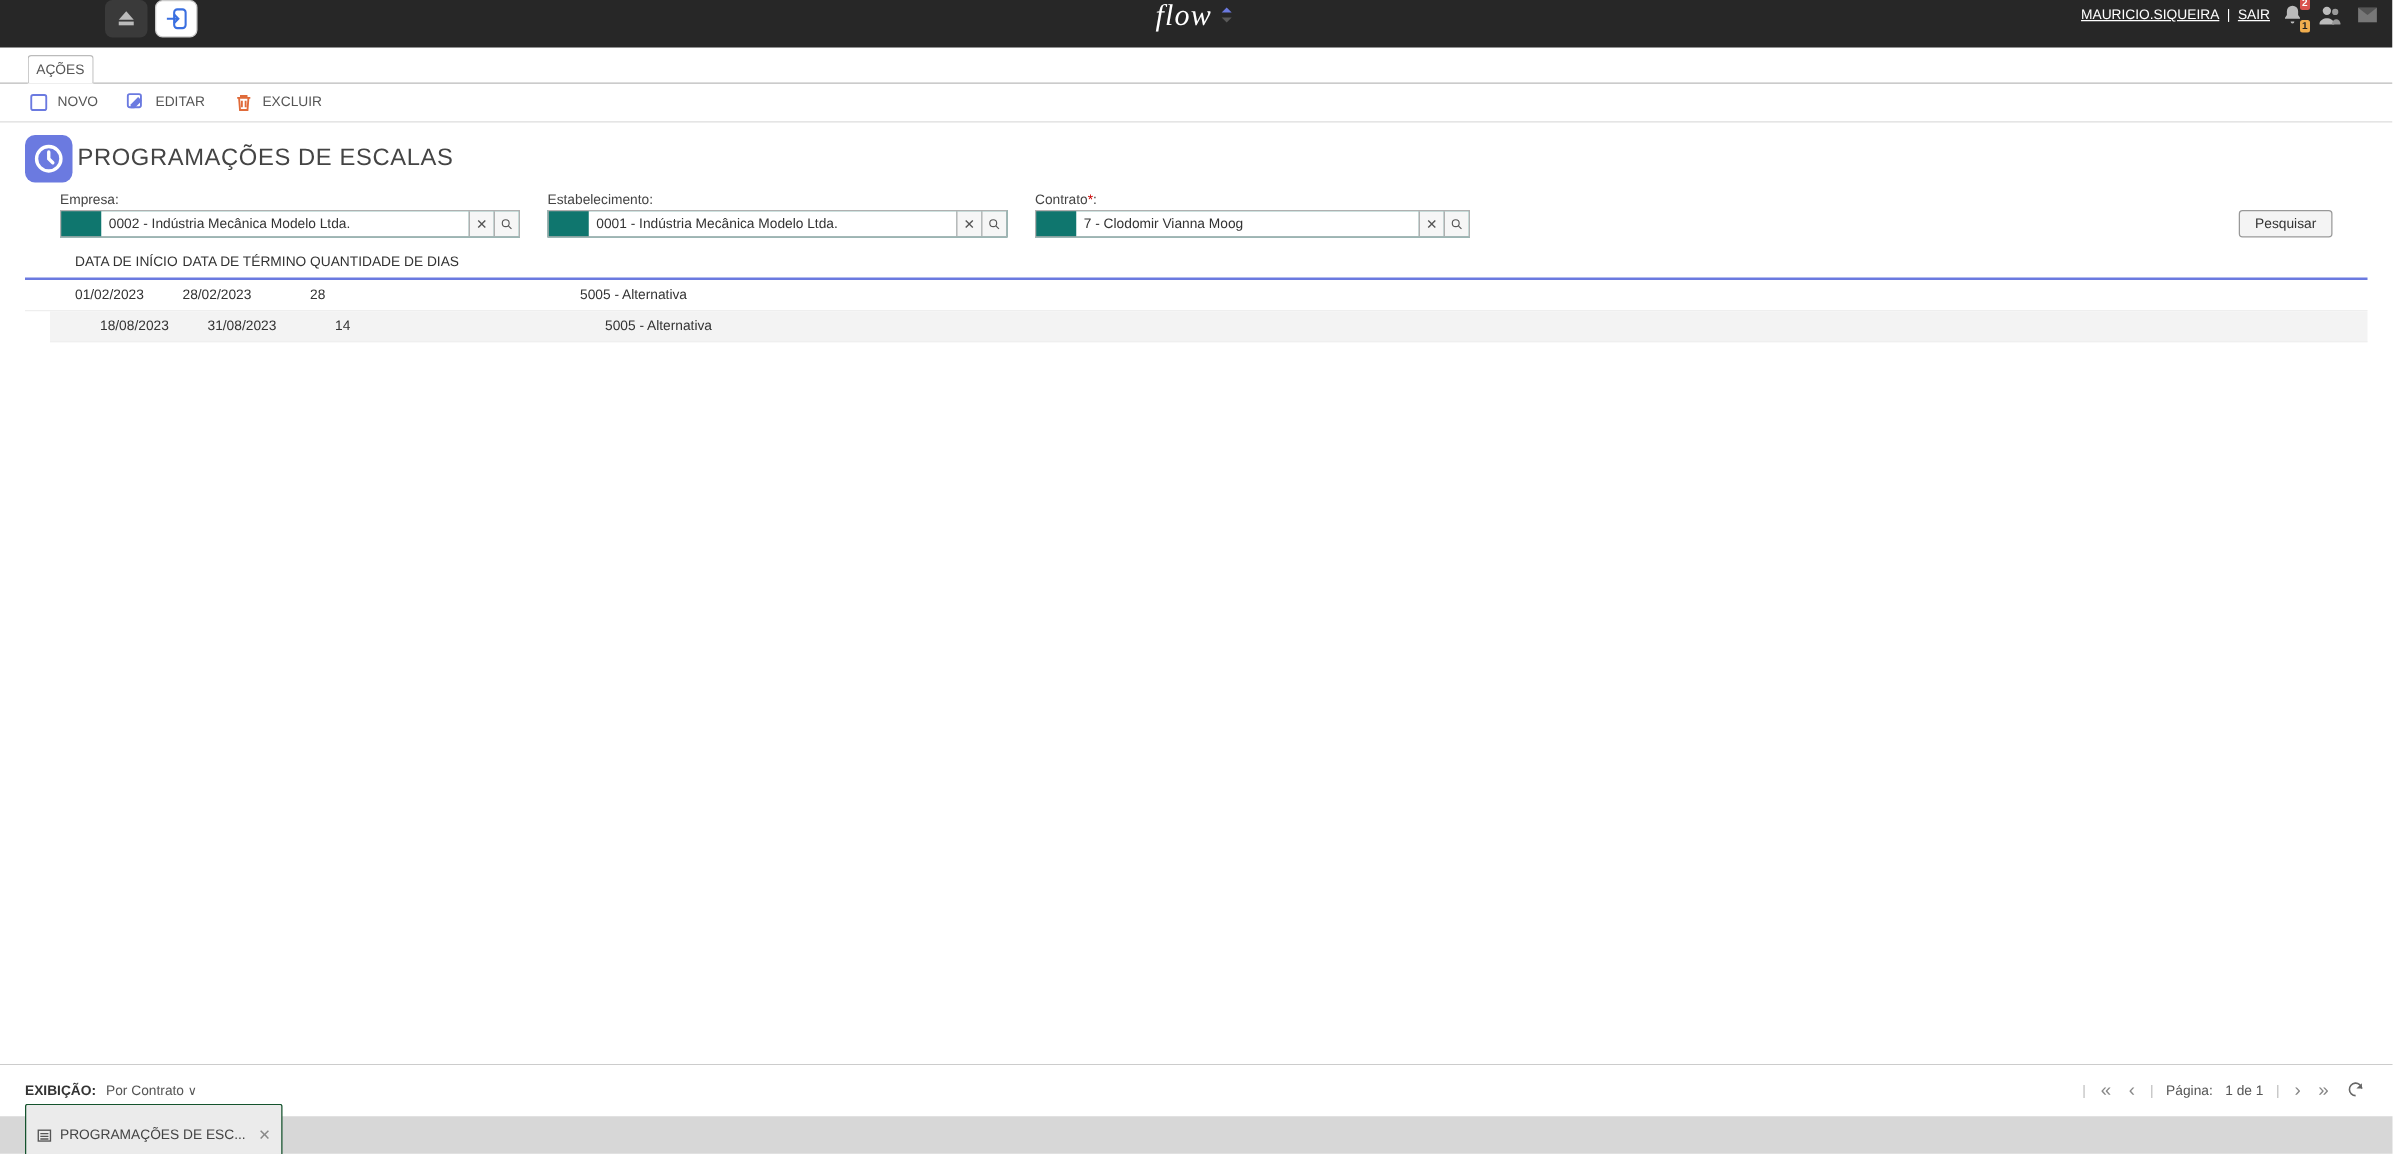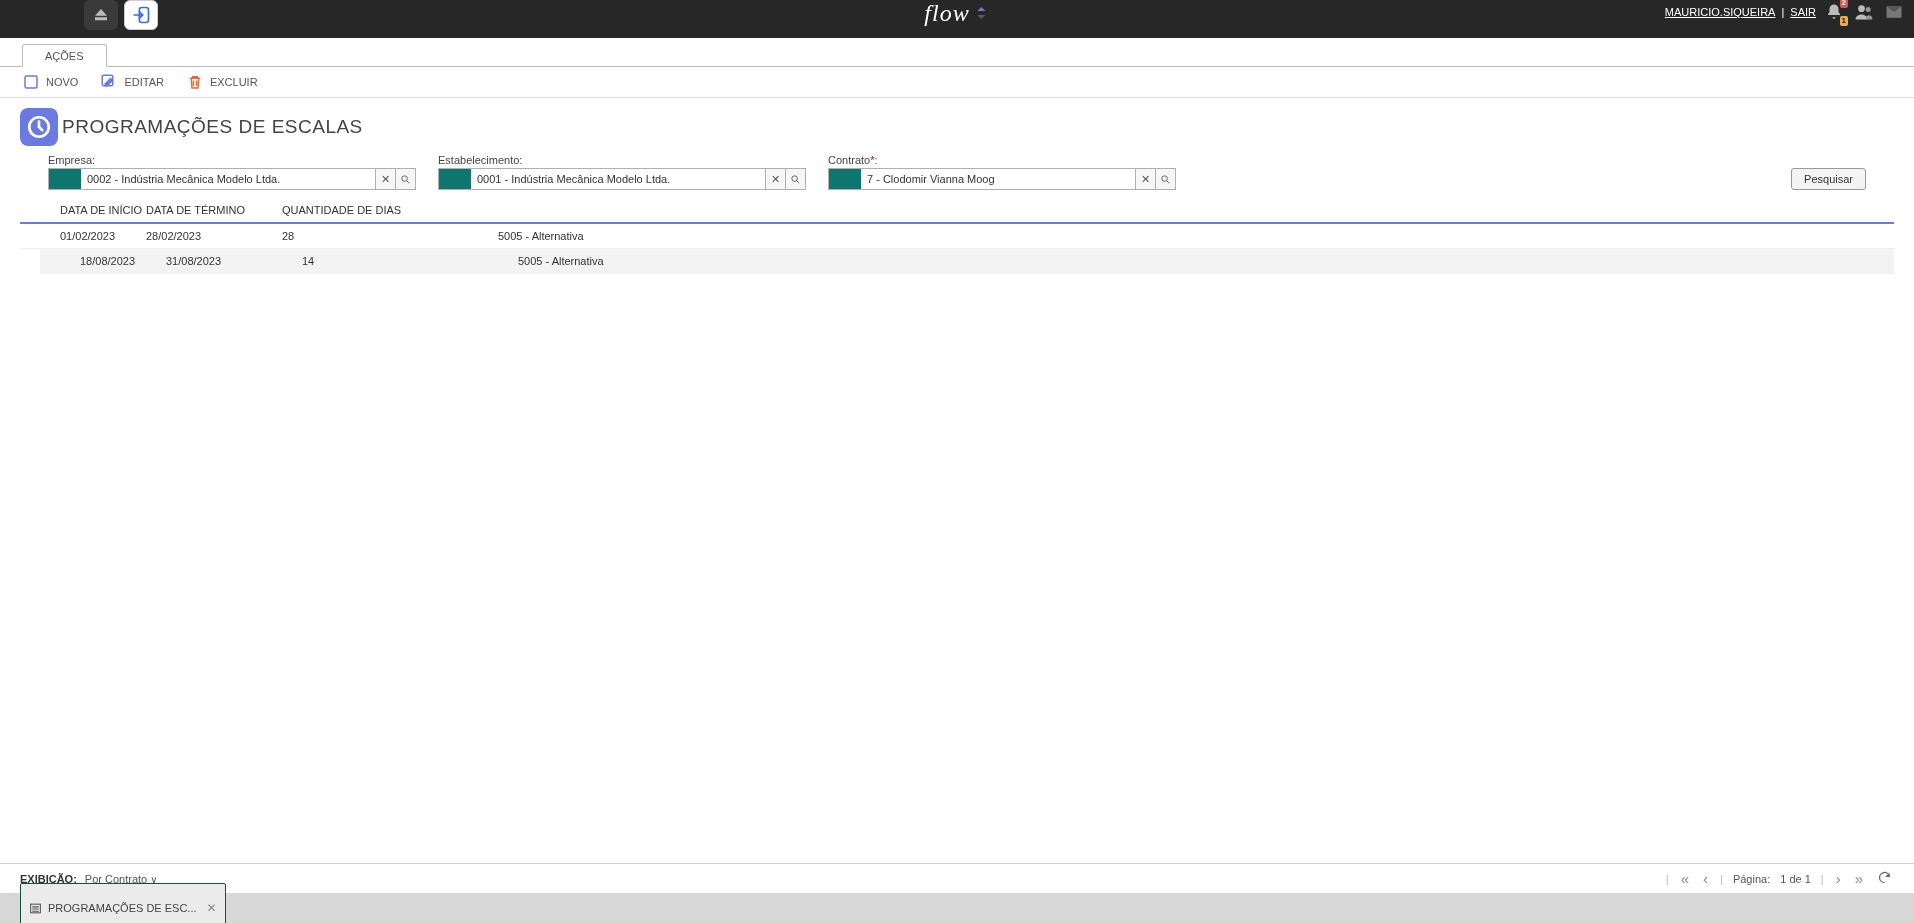--- a/index.html
+++ b/index.html
@@ -100,21 +100,21 @@
     display: flex;
     align-items: flex-end;
     padding-left: 22px;
     background: #fff;
     height: 27px;
     margin-top: 2px;
   }
   .tabstrip .tab {
     border: 1px solid #bbb;
     border-bottom: 1px solid #fff;
-    padding: 5px 22px 4px;
+    padding: 5px 6px 4px;
     font-size: 11px;
     background: #fff;
     border-radius: 3px 3px 0 0;
     margin-bottom: -1px;
     color:#555;
   }
 
   
   .toolbar {
     display: flex;
@@ -227,39 +227,39 @@
   }
   .grid-row {
     display: flex;
     font-size: 11px;
     color: #333;
     padding: 6px 4px;
     border-bottom: 1px solid #eee;
   }
   .grid-row.alt { background: #f3f3f3; margin-left: 20px; }
   .col-start { width: 122px; padding-left: 36px; }
-  .col-end { width: 136px; }
+  .col-end { width: 102px; }
   .col-days { width: 216px; }
   .col-scale { flex: 1; }
 
   
   .pager-bar {
     position: fixed;
     bottom: 30px;
     left: 0;
     right: 0;
     border-top: 1px solid #ccc;
     display: flex;
     align-items: center;
     padding: 4px 20px;
     background: #fff;
     font-size: 11px;
     color: #555;
     gap: 8px;
-    height: 30px;
+    height: 42px;
   }
   .pager-bar .exib-label { font-weight: bold; color:#333;}
   .pager-right {
     margin-left: auto;
     display: flex;
     align-items: center;
     gap: 10px;
   }
   .pg-btn {
     background: none;

